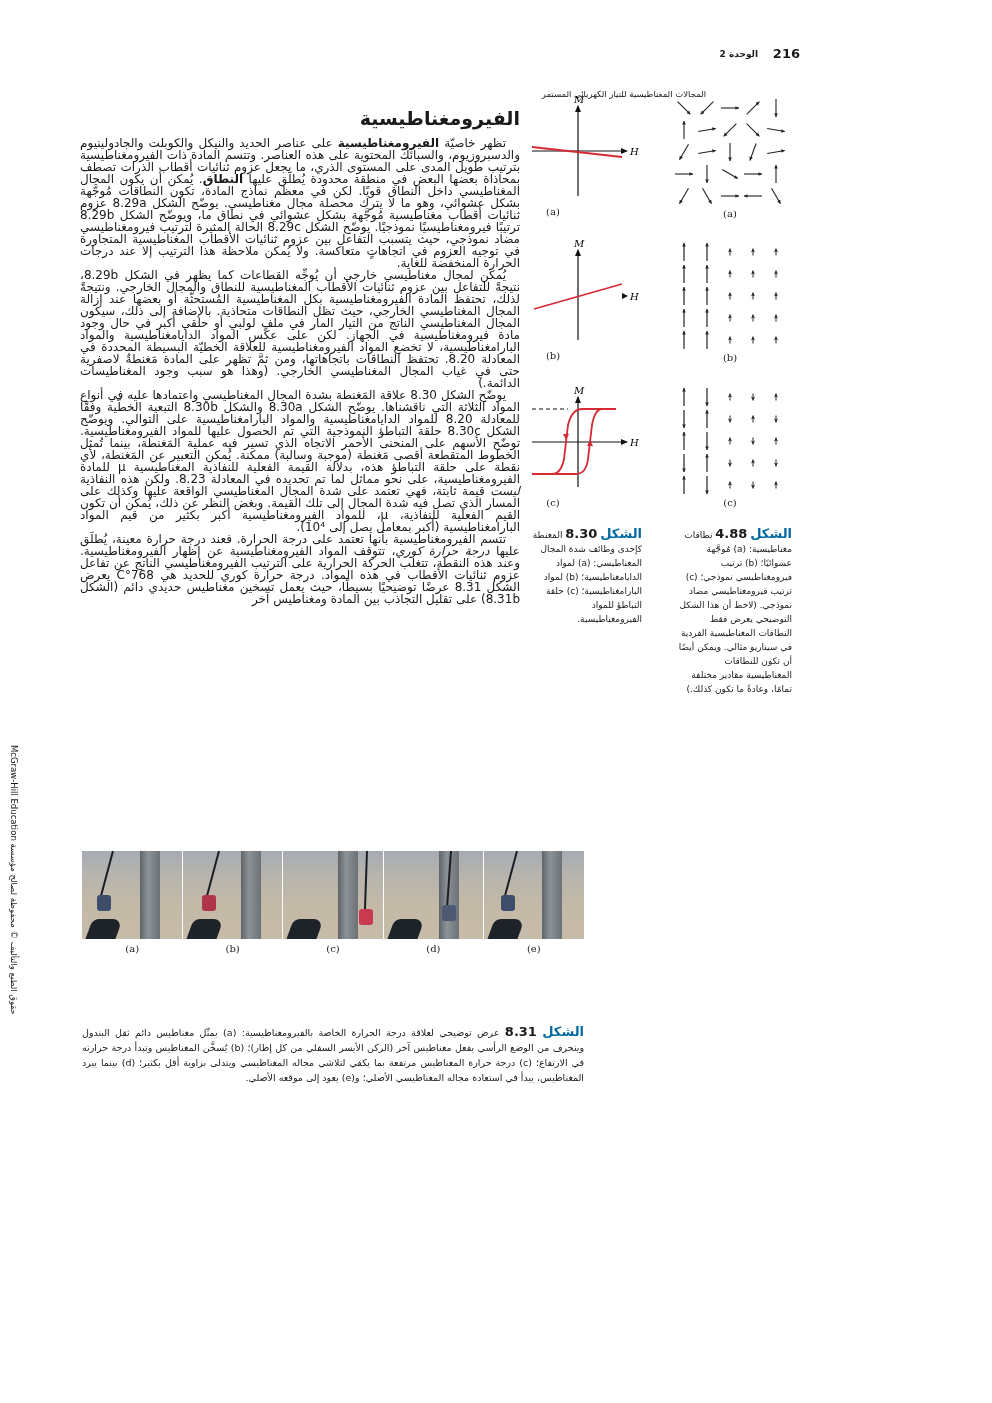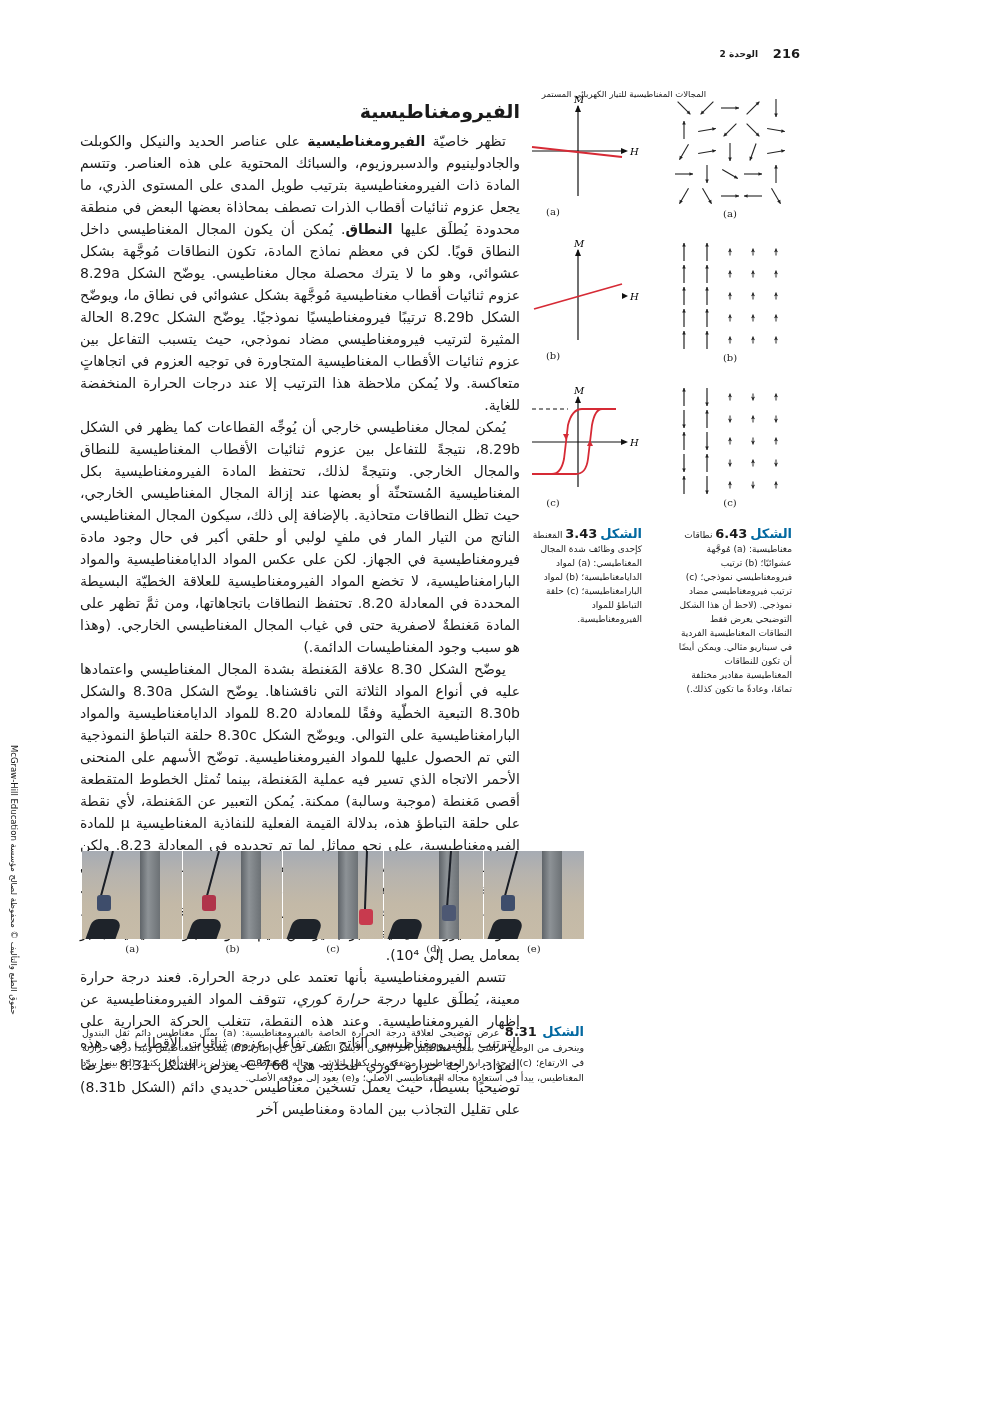--- a/index.html
+++ b/index.html
@@ -4,23 +4,23 @@
 <style>
   * { box-sizing: border-box; margin: 0; padding: 0; }
   html, body { width: 992px; height: 1403px; background: #ffffff; }
   body { position: relative; font-family: "DejaVu Sans", sans-serif; color: #1a1a1a; overflow: hidden; }
 
   .running-header { position: absolute; top: 46px; left: 520px; width: 280px; height: 20px; direction: rtl; font-size: 8.5px; }
   .page-number { position: absolute; right: 0; top: 0; font-size: 13px; font-weight: bold; margin-left: 32px; }
   .unit-label { position: absolute; right: 42px; top: 3px; font-weight: bold; font-size: 9px; }
   .chapter-title { position: absolute; right: 94px; top: 3px; font-size: 8.5px; margin-top: 40px; }
 
-  .main-col { position: absolute; left: 80px; top: 100px; width: 440px; direction: rtl; text-align: justify; }
+  .main-col { position: absolute; left: 80px; top: 107px; width: 440px; direction: rtl; text-align: justify; }
   .section-title { font-size: 19px; font-weight: bold; margin-bottom: 8px; }
-  .para { font-size: 14px; line-height: 22px; text-indent: 14px; }
+  .para { font-size: 12px; line-height: 12px; text-indent: 14px; }
   .para b { font-weight: bold; }
   .para i { font-style: italic; }
 
   .fig-panel { position: absolute; }
   .panel-label { position: absolute; font-size: 10px; font-family: "DejaVu Serif", serif; width: 100%; text-align: center; }
 
   .caption { position: absolute; direction: rtl; text-align: right; font-size: 9px; line-height: 14px; }
   .caption .fig-tag { color: #0369a1; font-weight: bold; font-size: 13px; }
   .caption .fig-num { font-weight: bold; font-size: 13px; color: #1a1a1a; }
 
@@ -284,26 +284,26 @@
     <path d="M86,24 L52,24 Q42,24 38,40 L34,74 Q31,89 22,89 L2,89" stroke="#d62a35" stroke-width="1.8" fill="none"></path>
     <path d="M2,89 L46,89 Q56,89 58,74 L62,40 Q65,24 72,24 L86,24" stroke="#d62a35" stroke-width="1.8" fill="none"></path>
     <polygon points="36,55 33,49 39,49" fill="#d62a35"></polygon>
     <polygon points="60,55 57,61 63,61" fill="#d62a35"></polygon>
   </svg>
   <div class="panel-label" style="top:112px;left:-32px">(c)</div>
 </div>
 
 <div class="caption" style="left:678px;top:527px;width:114px;">
   <span class="fig-tag">الشكل</span>
-  <span class="fig-num">6.43</span>
+  <span class="fig-num">4.88</span>
   <span>نطاقات مغناطيسية: (a) مُوجَّهة عشوائيًا؛ (b) ترتيب فيرومغناطيسي نموذجي؛ (c) ترتيب فيرومغناطيسي مضاد نموذجي. (لاحظ أن هذا الشكل التوضيحي يعرض فقط النطاقات المغناطيسية الفردية في سيناريو مثالي. ويمكن أيضًا أن تكون للنطاقات المغناطيسية مقادير مختلفة تمامًا، وعادةً ما تكون كذلك.)</span>
 </div>
 <div class="caption" style="left:528px;top:527px;width:114px;">
   <span class="fig-tag">الشكل</span>
-  <span class="fig-num">3.43</span>
+  <span class="fig-num">8.30</span>
   <span>المَغنطة كإحدى وظائف شدة المجال المغناطيسي: (a) لمواد الدايامغناطيسية؛ (b) لمواد البارامغناطيسية؛ (c) حلقة التباطؤ للمواد الفيرومغناطيسية.</span>
 </div>
 
 <div class="photo-strip">
   <div class="photo">
     <div class="pole" style="left:58px"></div>
     <div class="string" style="left:30px;top:0;height:46px;transform:rotate(15deg)"></div>
     <div class="magnet" style="left:15px;top:44px;background:#3e4d6b"></div>
     <div class="base" style="left:6px;top:68px"></div>
   </div>

